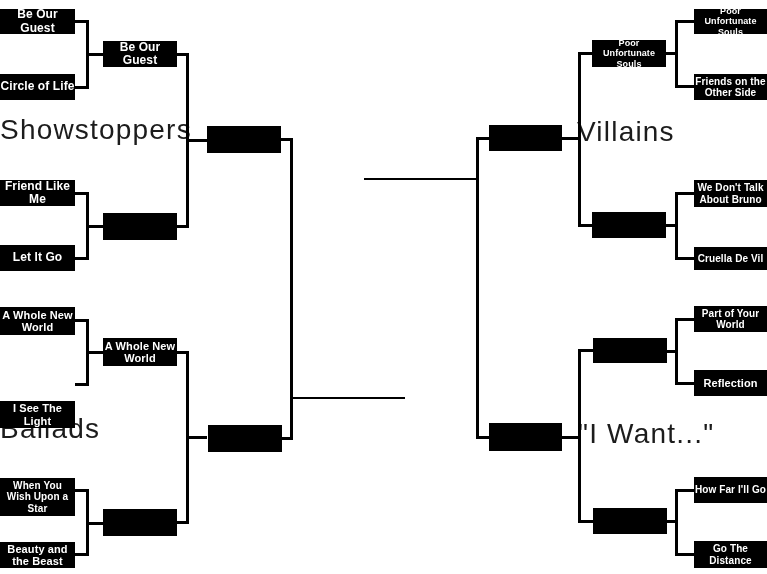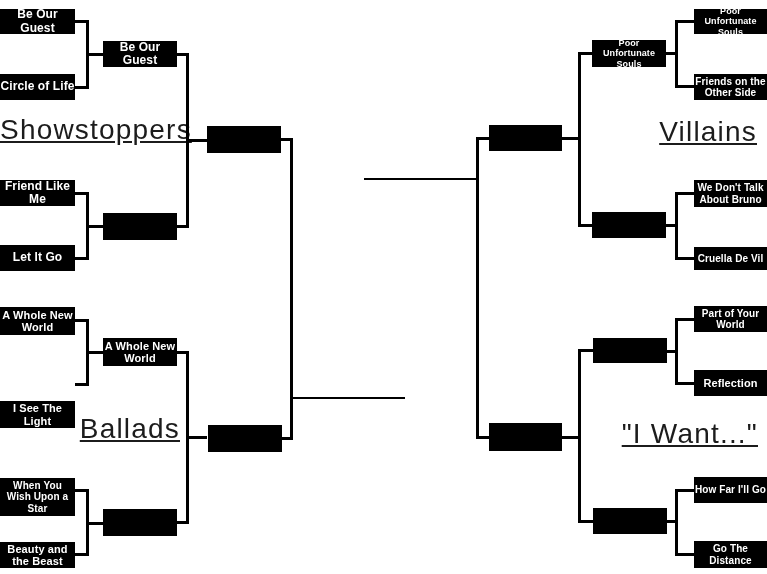--- a/index.html
+++ b/index.html
@@ -12,21 +12,21 @@
     display:flex;align-items:center;justify-content:center;text-align:center;
     line-height:1.12;letter-spacing:.1px;
   }
   .fs12{font-size:12px;}
   .fs11{font-size:11px;}
   .fs10{font-size:10px;}
   .fs9{font-size:9px;}
   .hline,.vline{position:absolute;background:#000;}
   .section-label{
     position:absolute;color:#1c1c1c;font-size:28px;font-weight:400;
-    letter-spacing:1.2px;text-align:right;white-space:nowrap;text-decoration:underline;
+    letter-spacing:1.2px;text-align:left;white-space:nowrap;
   }
 </style>
 </head>
 <body>
 
 <div id="stage">
 
   <div class="section-label" style="left:0px;top:114px;width:180px;">Showstoppers</div>
   <div class="section-label" style="left:0px;top:413px;width:180px;">Ballads</div>
   <div class="section-label" style="left:577px;top:116px;width:180px;">Villains</div>

